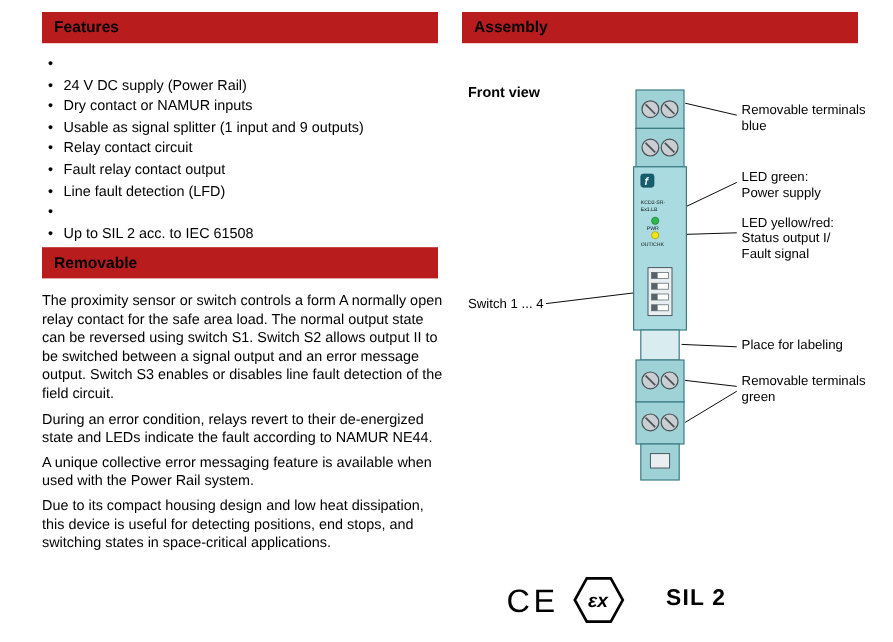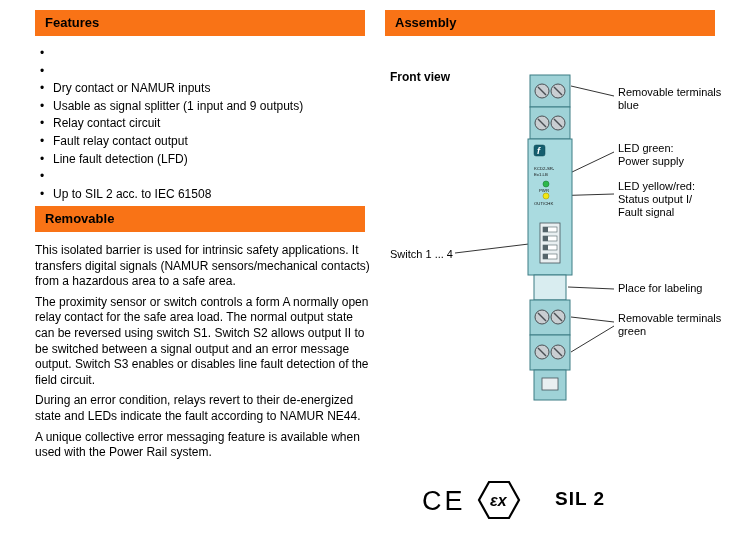--- a/index.html
+++ b/index.html
@@ -1,20 +1,20 @@
 <!DOCTYPE html>
 <html><head>
 <meta charset="utf-8">
 <style>
   *{margin:0;padding:0;box-sizing:border-box}
   html,body{background:#ffffff}
   body{font-family:"Liberation Sans",sans-serif;color:#000}
   .page{position:relative;width:744px;height:535px;background:#fff;overflow:hidden}
 
-  .section-header{position:absolute;height:26px;width:330px;background:#f97316;
+  .section-header{position:absolute;height:26px;width:330px;background:#b91c1c;
     font-size:13px;font-weight:bold;line-height:26px;padding-left:10px}
   #hdr-features{left:35px;top:10px}
   #hdr-function{left:35px;top:206px}
   #hdr-assembly{left:385px;top:10px}
 
   .features{position:absolute;left:40px;top:45px;width:328px;list-style:none;font-size:12px}
   .features li{display:flex;line-height:17.6px}
   .features .bullet{width:13px;flex:0 0 13px}
 
   .function-text{position:absolute;left:35px;top:243px;width:336px;font-size:12px;line-height:15.6px}
@@ -62,20 +62,21 @@
   <div id="hdr-features" class="section-header">
     <span>Features</span>
   </div>
 
   <ul class="features">
     <li>
         <span class="bullet">•</span>
       </li>
     <li>
         <span class="bullet">•</span>
+        <span>24 V DC supply (Power Rail)</span>
       </li>
     <li>
         <span class="bullet">•</span>
         <span>Dry contact or NAMUR inputs</span>
       </li>
     <li>
         <span class="bullet">•</span>
         <span>Usable as signal splitter (1 input and 9 outputs)</span>
       </li>
     <li>
@@ -97,24 +98,24 @@
         <span class="bullet">•</span>
         <span>Up to SIL 2 acc. to IEC 61508</span>
       </li>
   </ul>
 
   <div id="hdr-function" class="section-header">
     <span>Removable</span>
   </div>
 
   <div class="function-text">
-    <p>This isolated barrier is used for intrinsic safety applications. It transfers digital signals (NAMUR sensors/mechanical contacts) from a hazardous area to a safe area.</p>
     <p>The proximity sensor or switch controls a form A normally open relay contact for the safe area load. The normal output state can be reversed using switch S1. Switch S2 allows output II to be switched between a signal output and an error message output. Switch S3 enables or disables line fault detection of the field circuit.</p>
     <p>During an error condition, relays revert to their de-energized state and LEDs indicate the fault according to NAMUR NE44.</p>
     <p>A unique collective error messaging feature is available when used with the Power Rail system.</p>
+    <p>Due to its compact housing design and low heat dissipation, this device is useful for detecting positions, end stops, and switching states in space-critical applications.</p>
   </div>
 
   <div id="hdr-assembly" class="section-header">
     <span>Assembly</span>
   </div>
 
   <div class="assembly">
 
     <svg class="overlay" width="359" height="499" viewBox="0 0 359 499">
 

